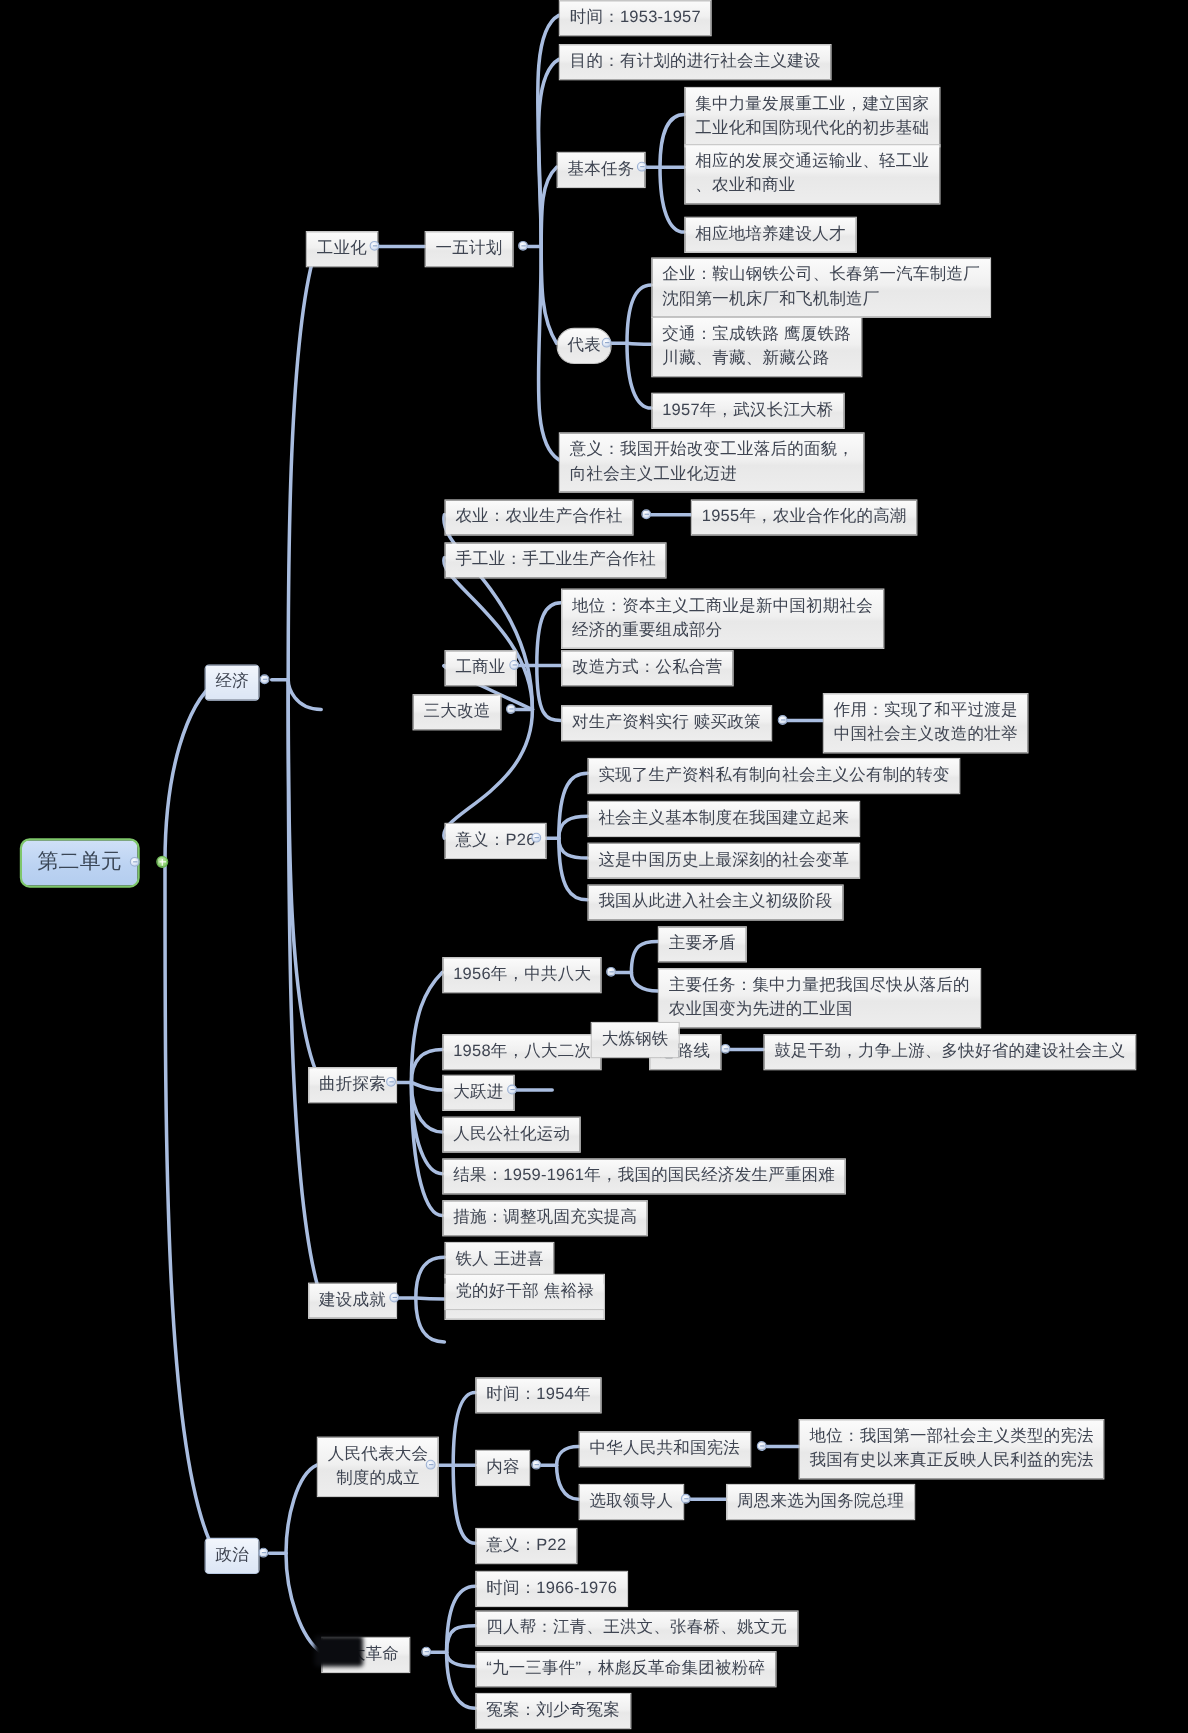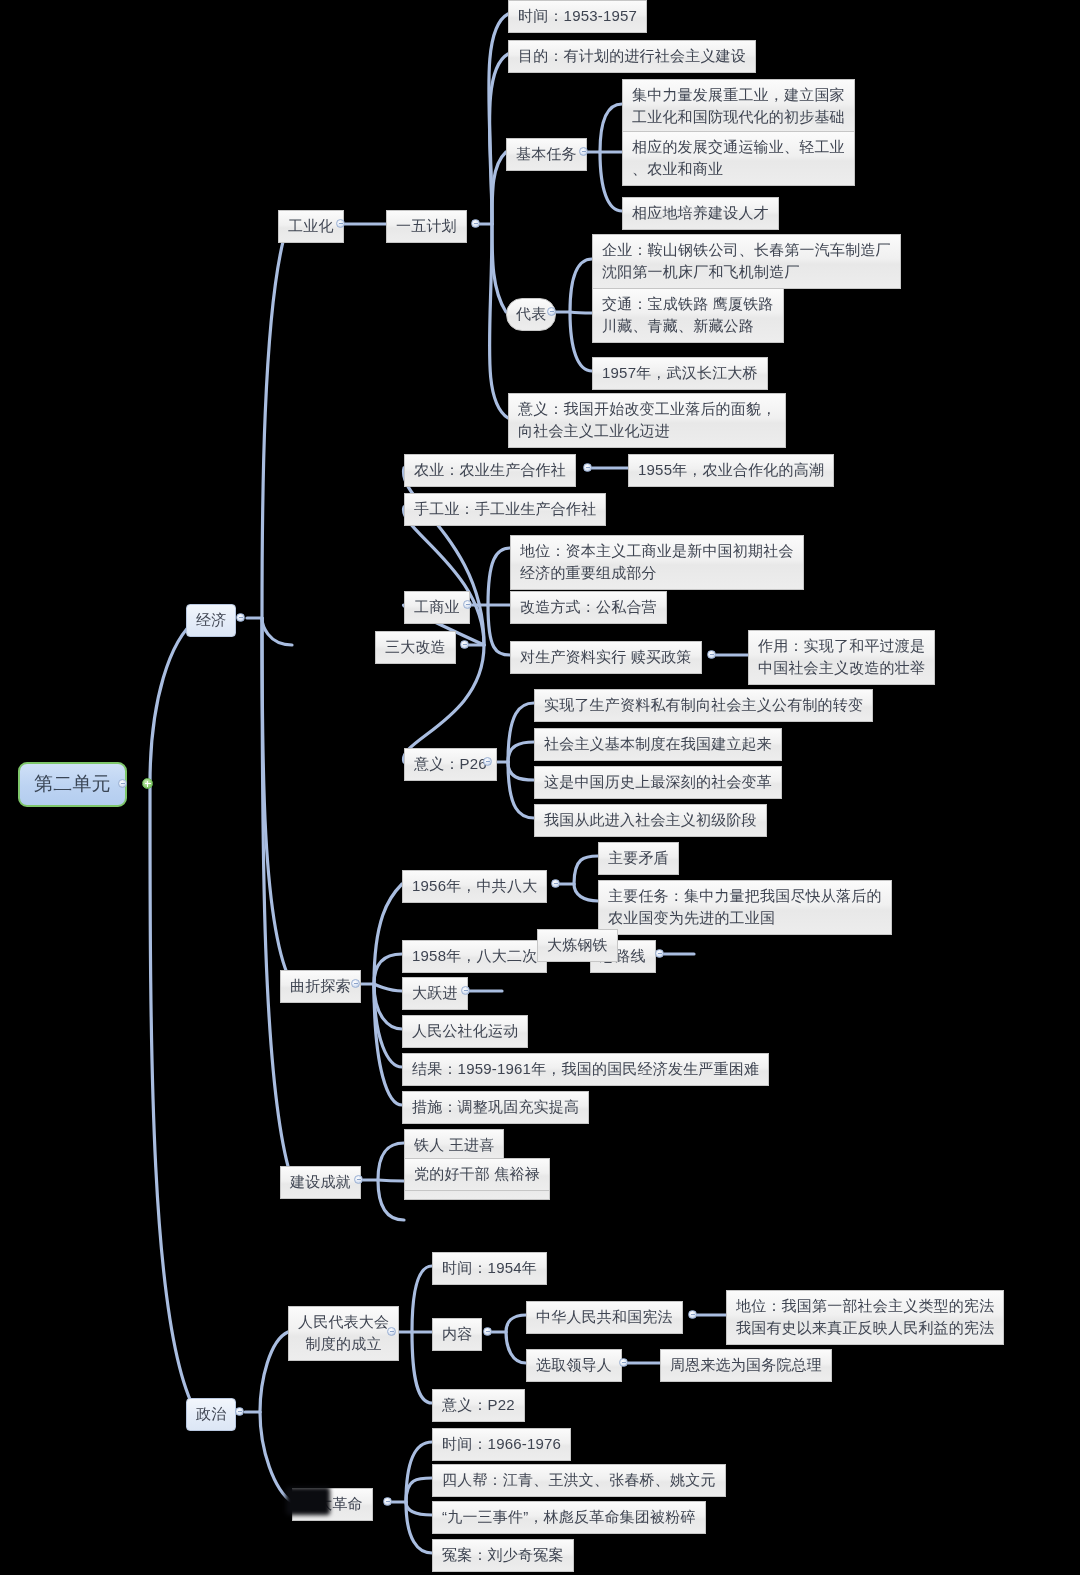--- a/index.html
+++ b/index.html
@@ -201,20 +201,21 @@
   <div class="node" style="left:402px;top:870px;">1956年，中共八大</div>
   <div class="dot" style="left:551px;top:879px;"></div>
   <div class="node" style="left:598px;top:842px;">主要矛盾</div>
   <div class="node" style="left:598px;top:880px;">主要任务：集中力量把我国尽快从落后的
 农业国变为先进的工业国</div>
 
   <div class="node" style="left:402px;top:940px;">1958年，八大二次</div>
   <div class="dot" style="left:551px;top:949px;"></div>
   <div class="node" style="left:590px;top:940px;">总路线</div>
   <div class="dot" style="left:655px;top:949px;"></div>
+  <div class="node" style="left:694px;top:940px;">鼓足干劲，力争上游、多快好省的建设社会主义</div>
 
   <div class="node" style="left:402px;top:977px;">大跃进</div>
   <div class="dot" style="left:461px;top:986px;"></div>
   <div class="node" style="left:502px;top:929px;margin-left:35px;">大炼钢铁</div>
 
   <div class="node" style="left:402px;top:1015px;">人民公社化运动</div>
   <div class="node" style="left:402px;top:1053px;">结果：1959-1961年，我国的国民经济发生严重困难</div>
   <div class="node" style="left:402px;top:1091px;">措施：调整巩固充实提高</div>
 
   <div class="node" style="left:280px;top:1166px;">建设成就</div>

